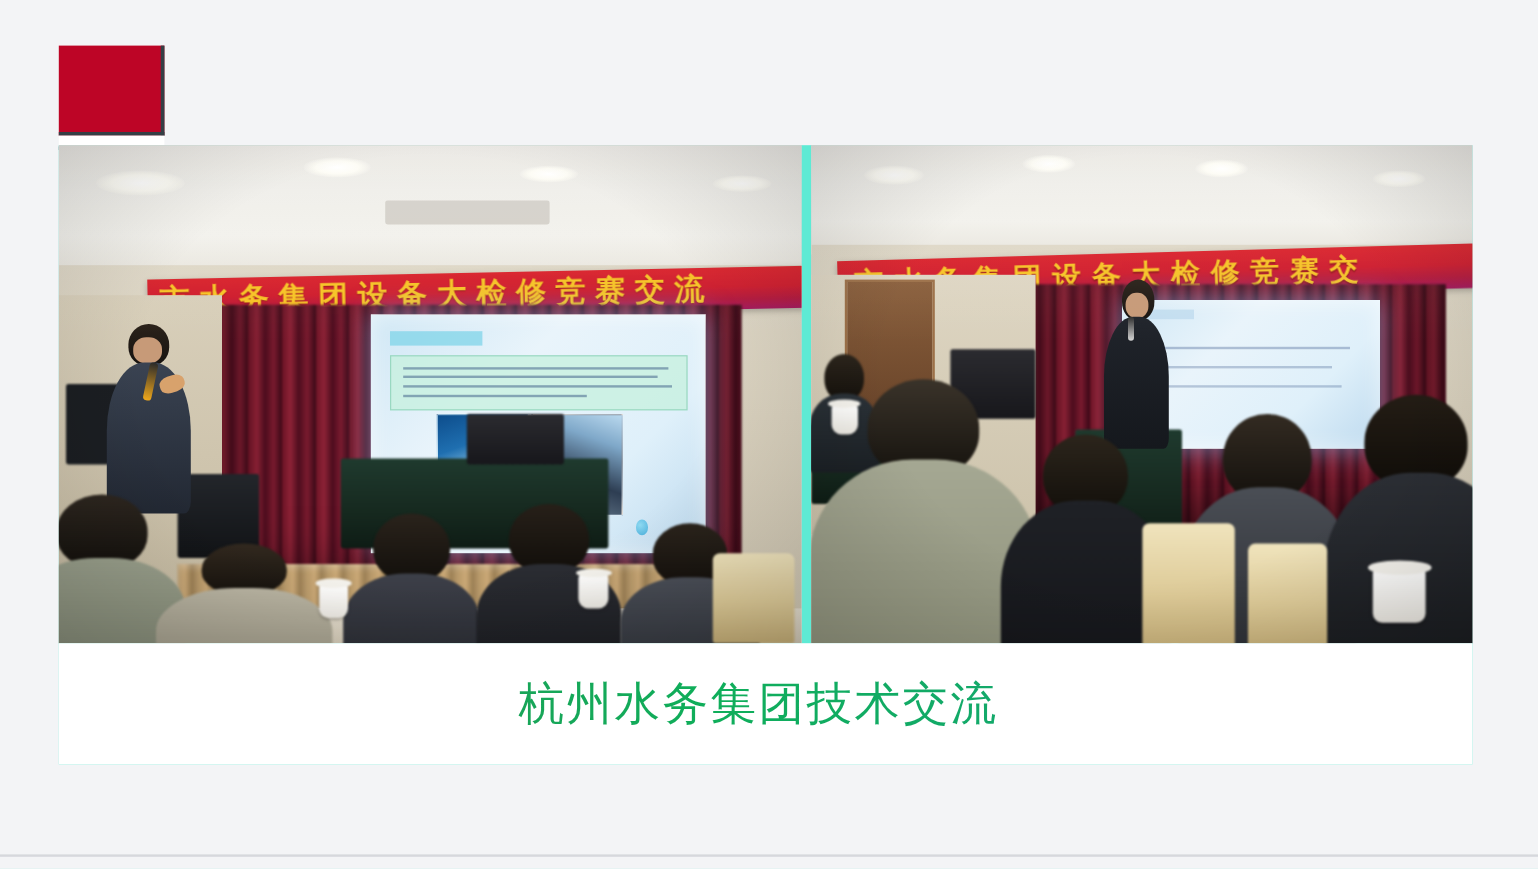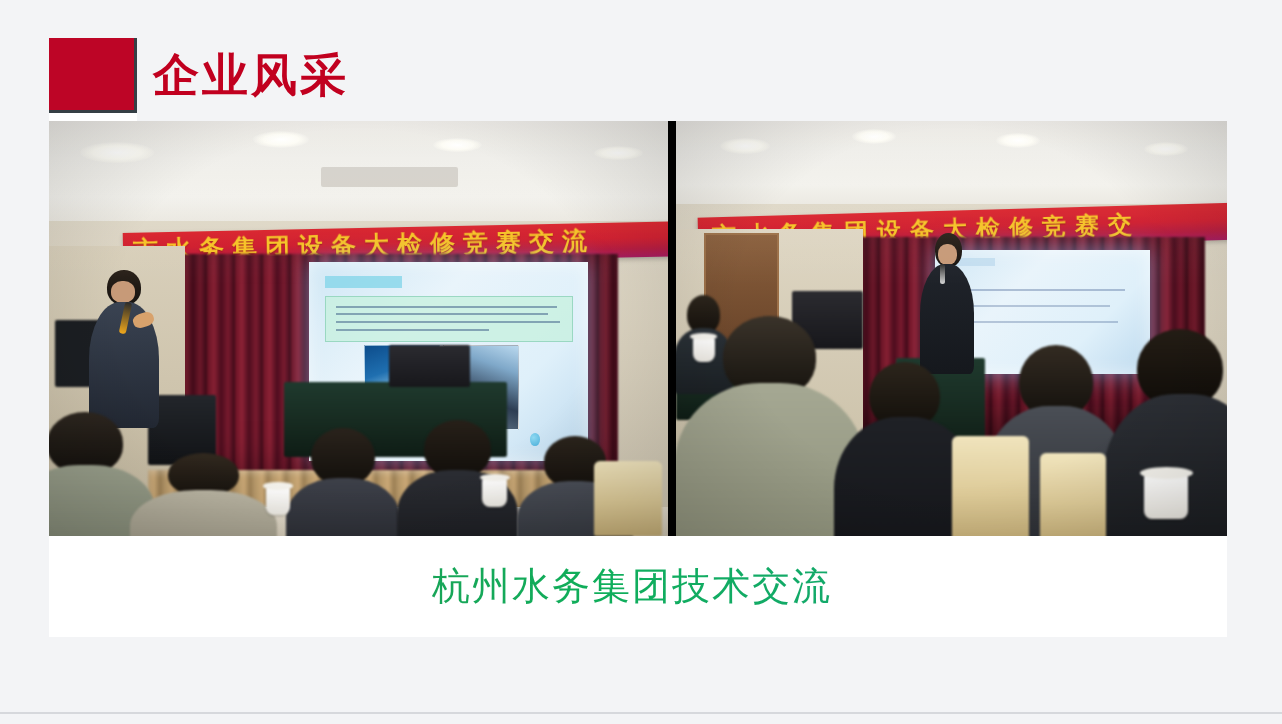--- a/index.html
+++ b/index.html
@@ -113,21 +113,21 @@
     color: #2a2a2a;
   }
 
   
   .gallery-card {
     position: absolute;
     left: 49px;
     top: 121px;
     width: 1178px;
     height: 516px;
-    background: #000000;
+    background: #5eead4;
   }
   .photo-row {
     position: absolute;
     left: 0; top: 0;
     width: 1178px;
     height: 415px;
     display: flex;
     gap: 8px;
   }
   .photo {
@@ -301,21 +301,20 @@
   }
 </style>
 </head>
 <body>
 
 <div class="slide">
 
   <div class="header">
     <div class="title-swatch"></div>
     <div class="title-swatch-underline"></div>
-    <div class="header-title">企业风采</div>
   </div>
 
 
   <div class="gallery-card">
     <div class="photo-row">
 
       <div class="photo left">
         <div class="scene">
 
           <div class="ceiling"></div>

